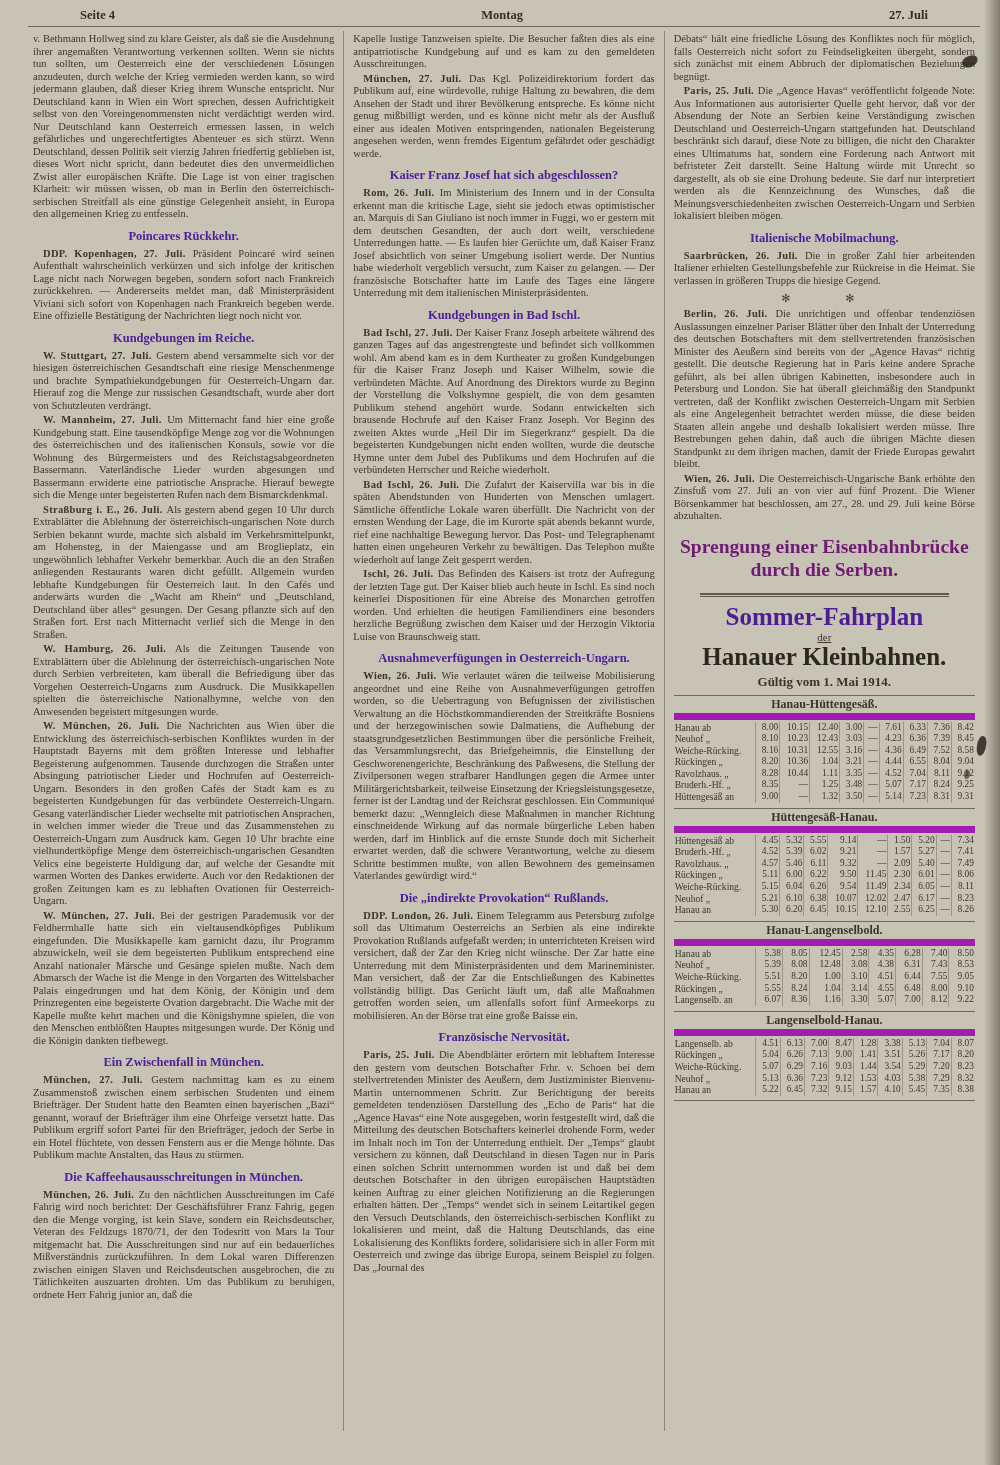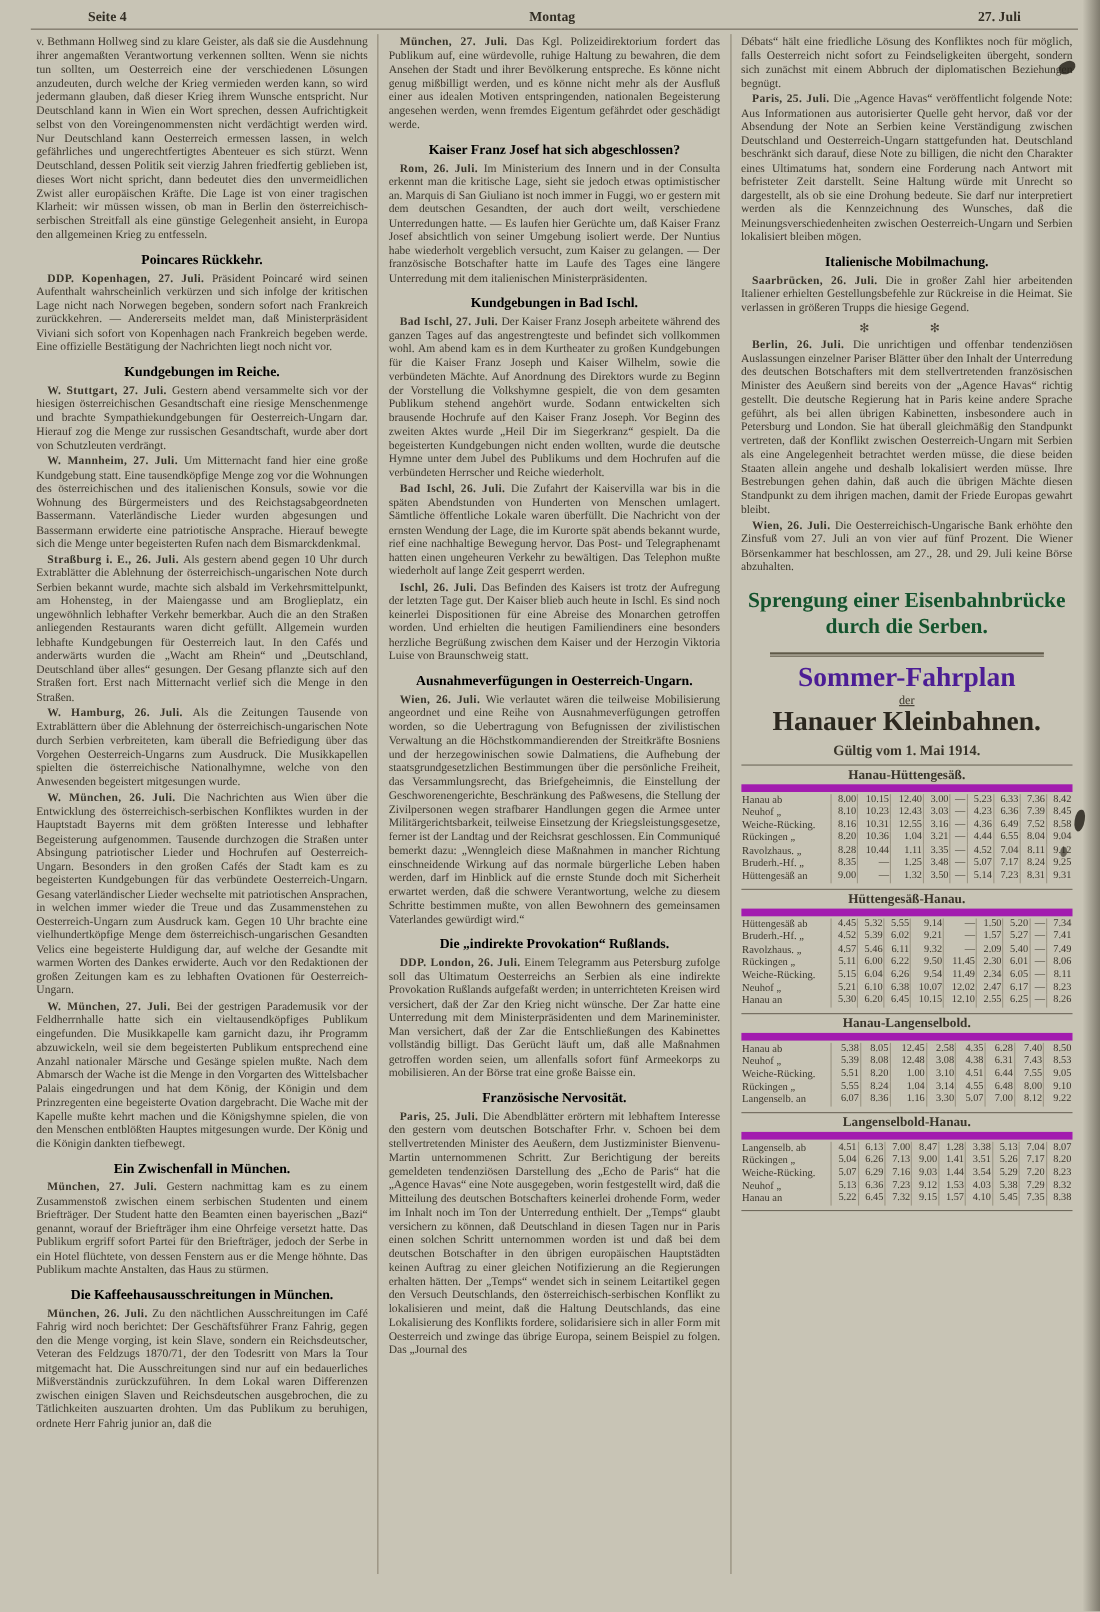--- a/index.html
+++ b/index.html
@@ -19,22 +19,22 @@
   }
   .header-rule { border-top: 1.6px solid #6e685a; margin: 2px 4px 4px 4px; }
   .columns { display: flex; height: 1400px; overflow: hidden; }
   .col { flex: 1 1 0; padding: 2px 9px 0 9px; overflow: hidden; }
   .col + .col { border-left: 1px solid #8d8674; }
 
   p.body-par { margin: 0 0 2px 0; font-size: 10.5px; line-height: 12.5px; text-align: justify; text-indent: 10px; }
   p.body-par.noindent { text-indent: 0; }
   p.body-par .lead { font-weight: bold; letter-spacing: 0.3px; }
   p.body-par.bold { font-weight: bold; }
-  h3.art-heading { margin: 8px 0 4px 0; text-align: center; font-size: 12.5px; font-weight: bold; color: #000000; }
-  h2.big-heading { margin: 12px 4px 7px 4px; text-align: center; font-size: 19.5px; line-height: 1.18; font-weight: bold; color: #14532d; }
+  h3.art-heading { margin: 8px 0 4px 0; text-align: center; font-size: 12.5px; font-weight: bold; color: #4c1d95; }
+  h2.big-heading { margin: 12px 4px 7px 4px; text-align: center; font-size: 19.5px; line-height: 1.18; font-weight: bold; color: #701a75; }
   .stars { text-align: center; font-size: 11px; letter-spacing: 26px; margin: 5px 0 3px 13px; color: #4a4438; }
 
   .fahrplan { margin-top: 12px; }
   .fp-rule { border-top: 2px solid #5f5948; margin: 6px 26px 1px 26px; }
   .fp-rule2 { border-top: 1px solid #5f5948; margin: 0 26px 4px 26px; }
   .fp-title { text-align: center; font-weight: bold; font-size: 25px; margin: 6px 0 0 0; color: #4c1d95; }
   .fp-der { text-align: center; font-size: 11px; margin: 0; text-decoration: underline; }
   .fp-title2 { text-align: center; font-weight: bold; font-size: 25px; margin: 0 0 2px 0; color: #2c281f; }
   .fp-valid { text-align: center; font-weight: bold; font-size: 13px; margin: 3px 0 5px 0; }
   .fp-notes { font-size: 9.6px; line-height: 11.6px; margin: 2px 4px 4px 4px; }
@@ -78,20 +78,21 @@
         <p class="body-par"><span class="lead">Straßburg i. E., 26. Juli. </span>Als gestern abend gegen 10 Uhr durch Extrablätter die Ablehnung der österreichisch-ungarischen Note durch Serbien bekannt wurde, machte sich alsbald im Verkehrsmittelpunkt, am Hohensteg, in der Maiengasse und am Broglieplatz, ein ungewöhnlich lebhafter Verkehr bemerkbar. Auch die an den Straßen anliegenden Restaurants waren dicht gefüllt. Allgemein wurden lebhafte Kundgebungen für Oesterreich laut. In den Cafés und anderwärts wurden die „Wacht am Rhein“ und „Deutschland, Deutschland über alles“ gesungen. Der Gesang pflanzte sich auf den Straßen fort. Erst nach Mitternacht verlief sich die Menge in den Straßen.</p>
         <p class="body-par"><span class="lead">W. Hamburg, 26. Juli. </span>Als die Zeitungen Tausende von Extrablättern über die Ablehnung der österreichisch-ungarischen Note durch Serbien verbreiteten, kam überall die Befriedigung über das Vorgehen Oesterreich-Ungarns zum Ausdruck. Die Musikkapellen spielten die österreichische Nationalhymne, welche von den Anwesenden begeistert mitgesungen wurde.</p>
         <p class="body-par"><span class="lead">W. München, 26. Juli. </span>Die Nachrichten aus Wien über die Entwicklung des österreichisch-serbischen Konfliktes wurden in der Hauptstadt Bayerns mit dem größten Interesse und lebhafter Begeisterung aufgenommen. Tausende durchzogen die Straßen unter Absingung patriotischer Lieder und Hochrufen auf Oesterreich-Ungarn. Besonders in den großen Cafés der Stadt kam es zu begeisterten Kundgebungen für das verbündete Oesterreich-Ungarn. Gesang vaterländischer Lieder wechselte mit patriotischen Ansprachen, in welchen immer wieder die Treue und das Zusammenstehen zu Oesterreich-Ungarn zum Ausdruck kam. Gegen 10 Uhr brachte eine vielhundertköpfige Menge dem österreichisch-ungarischen Gesandten Velics eine begeisterte Huldigung dar, auf welche der Gesandte mit warmen Worten des Dankes erwiderte. Auch vor den Redaktionen der großen Zeitungen kam es zu lebhaften Ovationen für Oesterreich-Ungarn.</p>
         <p class="body-par"><span class="lead">W. München, 27. Juli. </span>Bei der gestrigen Parademusik vor der Feldherrnhalle hatte sich ein vieltausendköpfiges Publikum eingefunden. Die Musikkapelle kam garnicht dazu, ihr Programm abzuwickeln, weil sie dem begeisterten Publikum entsprechend eine Anzahl nationaler Märsche und Gesänge spielen mußte. Nach dem Abmarsch der Wache ist die Menge in den Vorgarten des Wittelsbacher Palais eingedrungen und hat dem König, der Königin und dem Prinzregenten eine begeisterte Ovation dargebracht. Die Wache mit der Kapelle mußte kehrt machen und die Königshymne spielen, die von den Menschen entblößten Hauptes mitgesungen wurde. Der König und die Königin dankten tiefbewegt.</p>
         <h3 class="art-heading">Ein Zwischenfall in München.</h3>
         <p class="body-par"><span class="lead">München, 27. Juli. </span>Gestern nachmittag kam es zu einem Zusammenstoß zwischen einem serbischen Studenten und einem Briefträger. Der Student hatte den Beamten einen bayerischen „Bazi“ genannt, worauf der Briefträger ihm eine Ohrfeige versetzt hatte. Das Publikum ergriff sofort Partei für den Briefträger, jedoch der Serbe in ein Hotel flüchtete, von dessen Fenstern aus er die Menge höhnte. Das Publikum machte Anstalten, das Haus zu stürmen.</p>
         <h3 class="art-heading">Die Kaffeehausausschreitungen in München.</h3>
         <p class="body-par"><span class="lead">München, 26. Juli. </span>Zu den nächtlichen Ausschreitungen im Café Fahrig wird noch berichtet: Der Geschäftsführer Franz Fahrig, gegen den die Menge vorging, ist kein Slave, sondern ein Reichsdeutscher, Veteran des Feldzugs 1870/71, der den Todesritt von Mars la Tour mitgemacht hat. Die Ausschreitungen sind nur auf ein bedauerliches Mißverständnis zurückzuführen. In dem Lokal waren Differenzen zwischen einigen Slaven und Reichsdeutschen ausgebrochen, die zu Tätlichkeiten auszuarten drohten. Um das Publikum zu beruhigen, ordnete Herr Fahrig junior an, daß die</p>
       </div>
     <div class="col">
+        <p class="body-par noindent">Kapelle lustige Tanzweisen spielte. Die Besucher faßten dies als eine antipatriotische Kundgebung auf und es kam zu den gemeldeten Ausschreitungen.</p>
         <p class="body-par"><span class="lead">München, 27. Juli. </span>Das Kgl. Polizeidirektorium fordert das Publikum auf, eine würdevolle, ruhige Haltung zu bewahren, die dem Ansehen der Stadt und ihrer Bevölkerung entspreche. Es könne nicht genug mißbilligt werden, und es könne nicht mehr als der Ausfluß einer aus idealen Motiven entspringenden, nationalen Begeisterung angesehen werden, wenn fremdes Eigentum gefährdet oder geschädigt werde.</p>
         <h3 class="art-heading">Kaiser Franz Josef hat sich abgeschlossen?</h3>
         <p class="body-par"><span class="lead">Rom, 26. Juli. </span>Im Ministerium des Innern und in der Consulta erkennt man die kritische Lage, sieht sie jedoch etwas optimistischer an. Marquis di San Giuliano ist noch immer in Fuggi, wo er gestern mit dem deutschen Gesandten, der auch dort weilt, verschiedene Unterredungen hatte. — Es laufen hier Gerüchte um, daß Kaiser Franz Josef absichtlich von seiner Umgebung isoliert werde. Der Nuntius habe wiederholt vergeblich versucht, zum Kaiser zu gelangen. — Der französische Botschafter hatte im Laufe des Tages eine längere Unterredung mit dem italienischen Ministerpräsidenten.</p>
         <h3 class="art-heading">Kundgebungen in Bad Ischl.</h3>
         <p class="body-par"><span class="lead">Bad Ischl, 27. Juli. </span>Der Kaiser Franz Joseph arbeitete während des ganzen Tages auf das angestrengteste und befindet sich vollkommen wohl. Am abend kam es in dem Kurtheater zu großen Kundgebungen für die Kaiser Franz Joseph und Kaiser Wilhelm, sowie die verbündeten Mächte. Auf Anordnung des Direktors wurde zu Beginn der Vorstellung die Volkshymne gespielt, die von dem gesamten Publikum stehend angehört wurde. Sodann entwickelten sich brausende Hochrufe auf den Kaiser Franz Joseph. Vor Beginn des zweiten Aktes wurde „Heil Dir im Siegerkranz“ gespielt. Da die begeisterten Kundgebungen nicht enden wollten, wurde die deutsche Hymne unter dem Jubel des Publikums und dem Hochrufen auf die verbündeten Herrscher und Reiche wiederholt.</p>
         <p class="body-par"><span class="lead">Bad Ischl, 26. Juli. </span>Die Zufahrt der Kaiservilla war bis in die späten Abendstunden von Hunderten von Menschen umlagert. Sämtliche öffentliche Lokale waren überfüllt. Die Nachricht von der ernsten Wendung der Lage, die im Kurorte spät abends bekannt wurde, rief eine nachhaltige Bewegung hervor. Das Post- und Telegraphenamt hatten einen ungeheuren Verkehr zu bewältigen. Das Telephon mußte wiederholt auf lange Zeit gesperrt werden.</p>
         <p class="body-par"><span class="lead">Ischl, 26. Juli. </span>Das Befinden des Kaisers ist trotz der Aufregung der letzten Tage gut. Der Kaiser blieb auch heute in Ischl. Es sind noch keinerlei Dispositionen für eine Abreise des Monarchen getroffen worden. Und erhielten die heutigen Familiendiners eine besonders herzliche Begrüßung zwischen dem Kaiser und der Herzogin Viktoria Luise von Braunschweig statt.</p>
         <h3 class="art-heading">Ausnahmeverfügungen in Oesterreich-Ungarn.</h3>
         <p class="body-par"><span class="lead">Wien, 26. Juli. </span>Wie verlautet wären die teilweise Mobilisierung angeordnet und eine Reihe von Ausnahmeverfügungen getroffen worden, so die Uebertragung von Befugnissen der zivilistischen Verwaltung an die Höchstkommandierenden der Streitkräfte Bosniens und der herzegowinischen sowie Dalmatiens, die Aufhebung der staatsgrundgesetzlichen Bestimmungen über die persönliche Freiheit, das Versammlungsrecht, das Briefgeheimnis, die Einstellung der Geschworenengerichte, Beschränkung des Paßwesens, die Stellung der Zivilpersonen wegen strafbarer Handlungen gegen die Armee unter Militärgerichtsbarkeit, teilweise Einsetzung der Kriegsleistungsgesetze, ferner ist der Landtag und der Reichsrat geschlossen. Ein Communiqué bemerkt dazu: „Wenngleich diese Maßnahmen in mancher Richtung einschneidende Wirkung auf das normale bürgerliche Leben haben werden, darf im Hinblick auf die ernste Stunde doch mit Sicherheit erwartet werden, daß die schwere Verantwortung, welche zu diesem Schritte bestimmen mußte, von allen Bewohnern des gemeinsamen Vaterlandes gewürdigt wird.“</p>
         <h3 class="art-heading">Die „indirekte Provokation“ Rußlands.</h3>
@@ -123,21 +124,21 @@
           <div class="tt-title">Hanau-Hüttengesäß.</div>
           <table class="tt-table">
               <tbody>
                 <tr>
                   <td class="station">Hanau ab</td>
                   <td>8.00</td>
                   <td>10.15</td>
                   <td>12.40</td>
                   <td>3.00</td>
                   <td>—</td>
-                  <td>5.23</td>
+                  <td>7.61</td>
                   <td>6.33</td>
                   <td>7.36</td>
                   <td>8.42</td>
                 </tr>
                 <tr>
                   <td class="station">Neuhof „</td>
                   <td>8.10</td>
                   <td>10.23</td>
                   <td>12.43</td>
                   <td>3.03</td>

